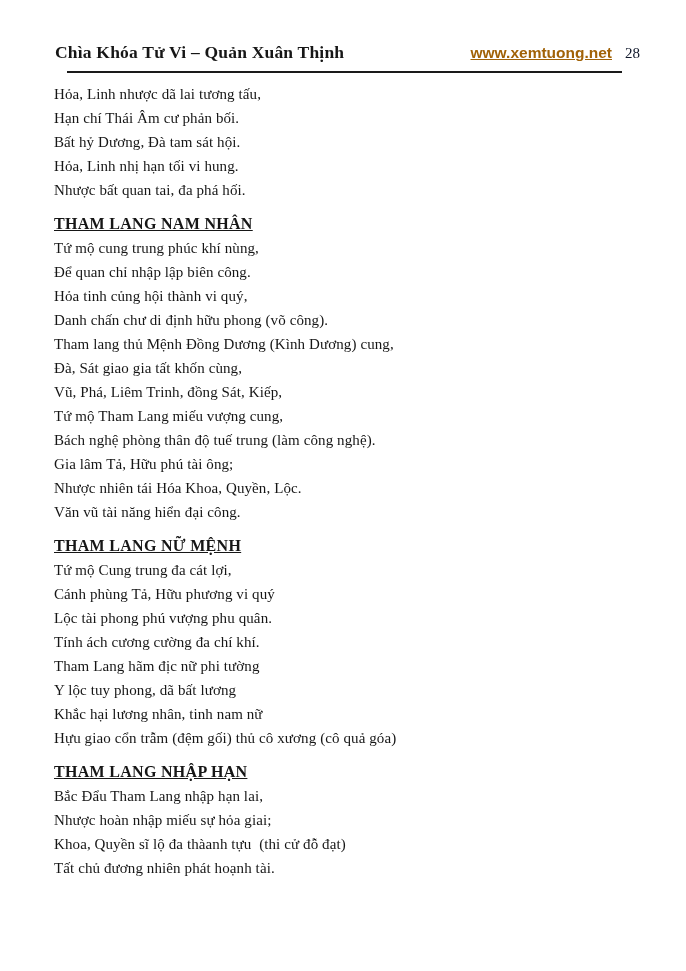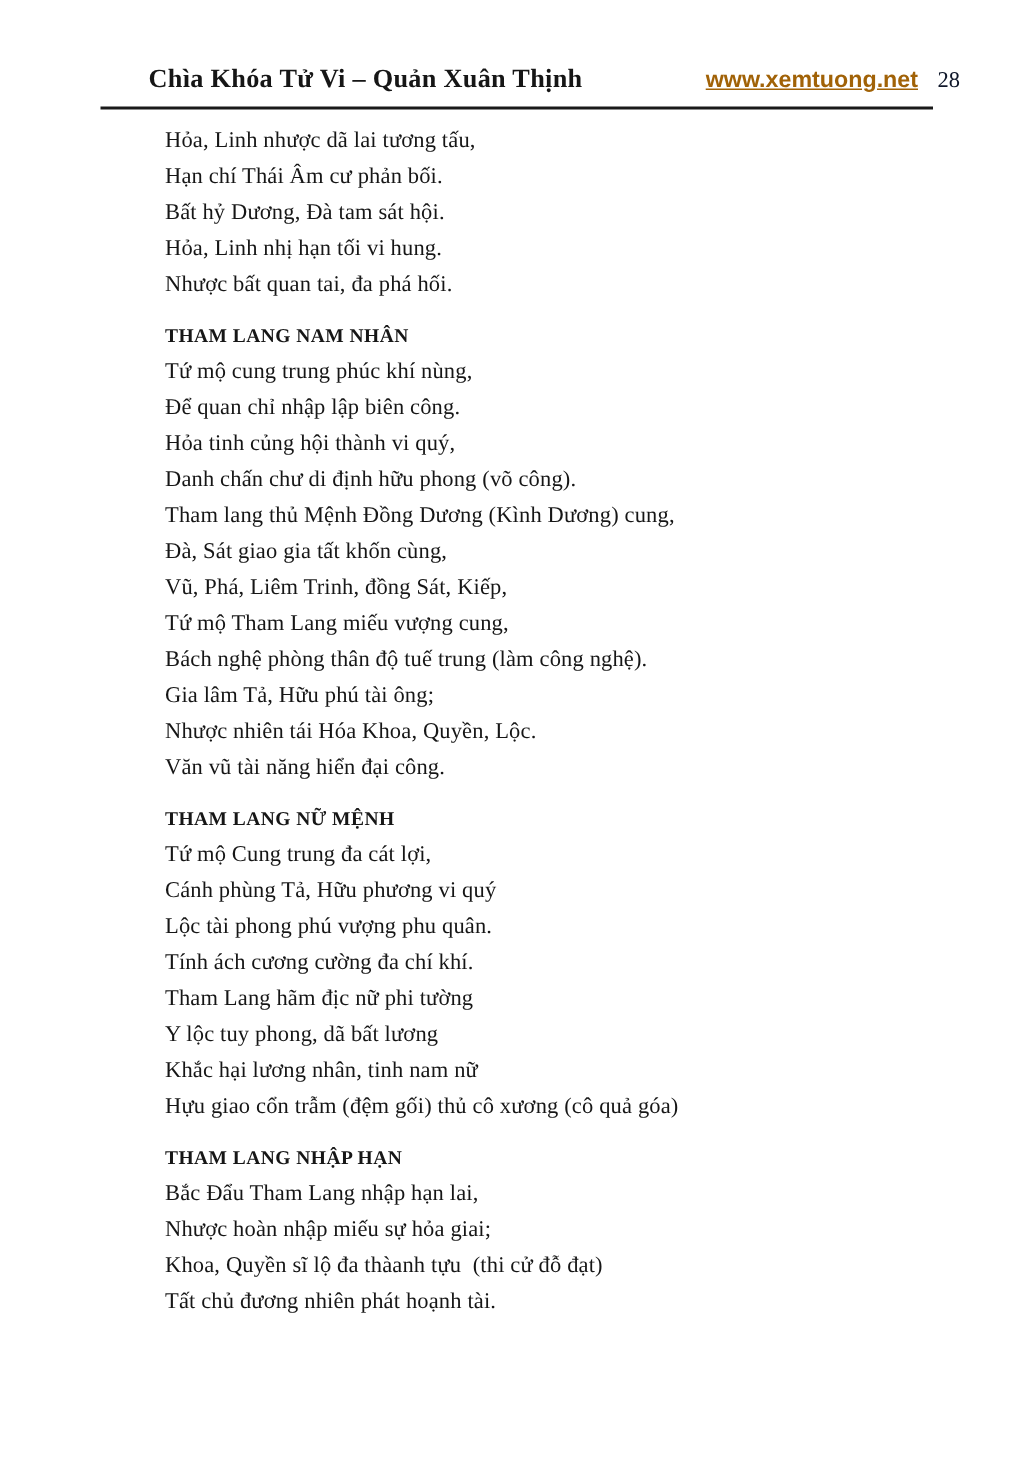--- a/index.html
+++ b/index.html
@@ -15,21 +15,20 @@
     width: 686px;
     height: 971px;
     background: #ffffff;
     position: relative;
   }
   header {
     display: flex;
     justify-content: space-between;
     align-items: baseline;
     padding: 42px 46px 0 55px;
-    margin-left: 44px;
   }
   .book-title {
     font-size: 17.5px;
     font-weight: bold;
     letter-spacing: 0.2px;
     white-space: nowrap;
   }
   .header-right {
     display: flex;
     align-items: baseline;
@@ -47,34 +46,35 @@
   .page-number {
     font-size: 15px;
     color: #0f172a;
   }
   .rule {
     height: 1.5px;
     background: #1a1a1a;
     margin: 8px 64px 0 67px;
   }
   main {
-    padding: 9px 40px 0 110px;
+    padding: 9px 40px 0 54px;
   }
   .line {
     font-size: 15px;
     line-height: 24px;
     white-space: pre-wrap;
     letter-spacing: 0.1px;
   }
   .heading {
-    font-size: 13px;
+    font-size: 16px;
     line-height: 24px;
     font-weight: bold;
     letter-spacing: 0.3px;
     margin-top: 10px;
+    text-decoration: underline;
   }
   section { margin: 0; }
 </style>
 </head>
 <body>
 
 <div class="page">
   <header>
     <div class="book-title">Chìa Khóa Tử Vi – Quản Xuân Thịnh</div>
     <div class="header-right">

